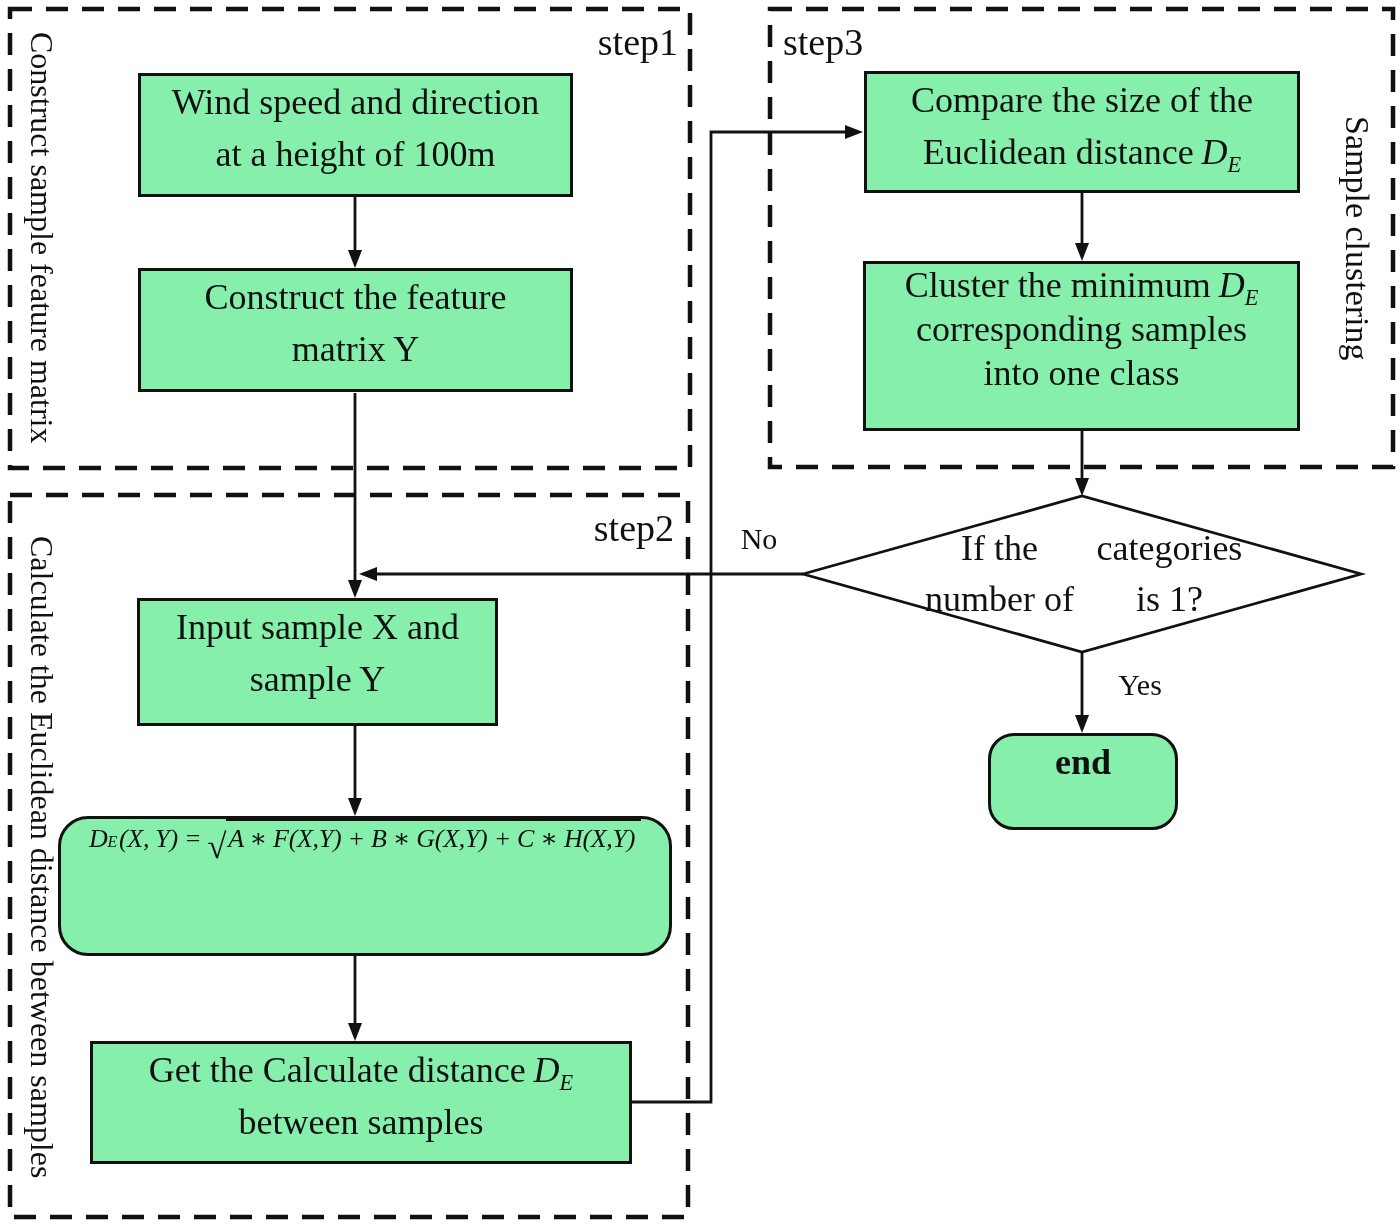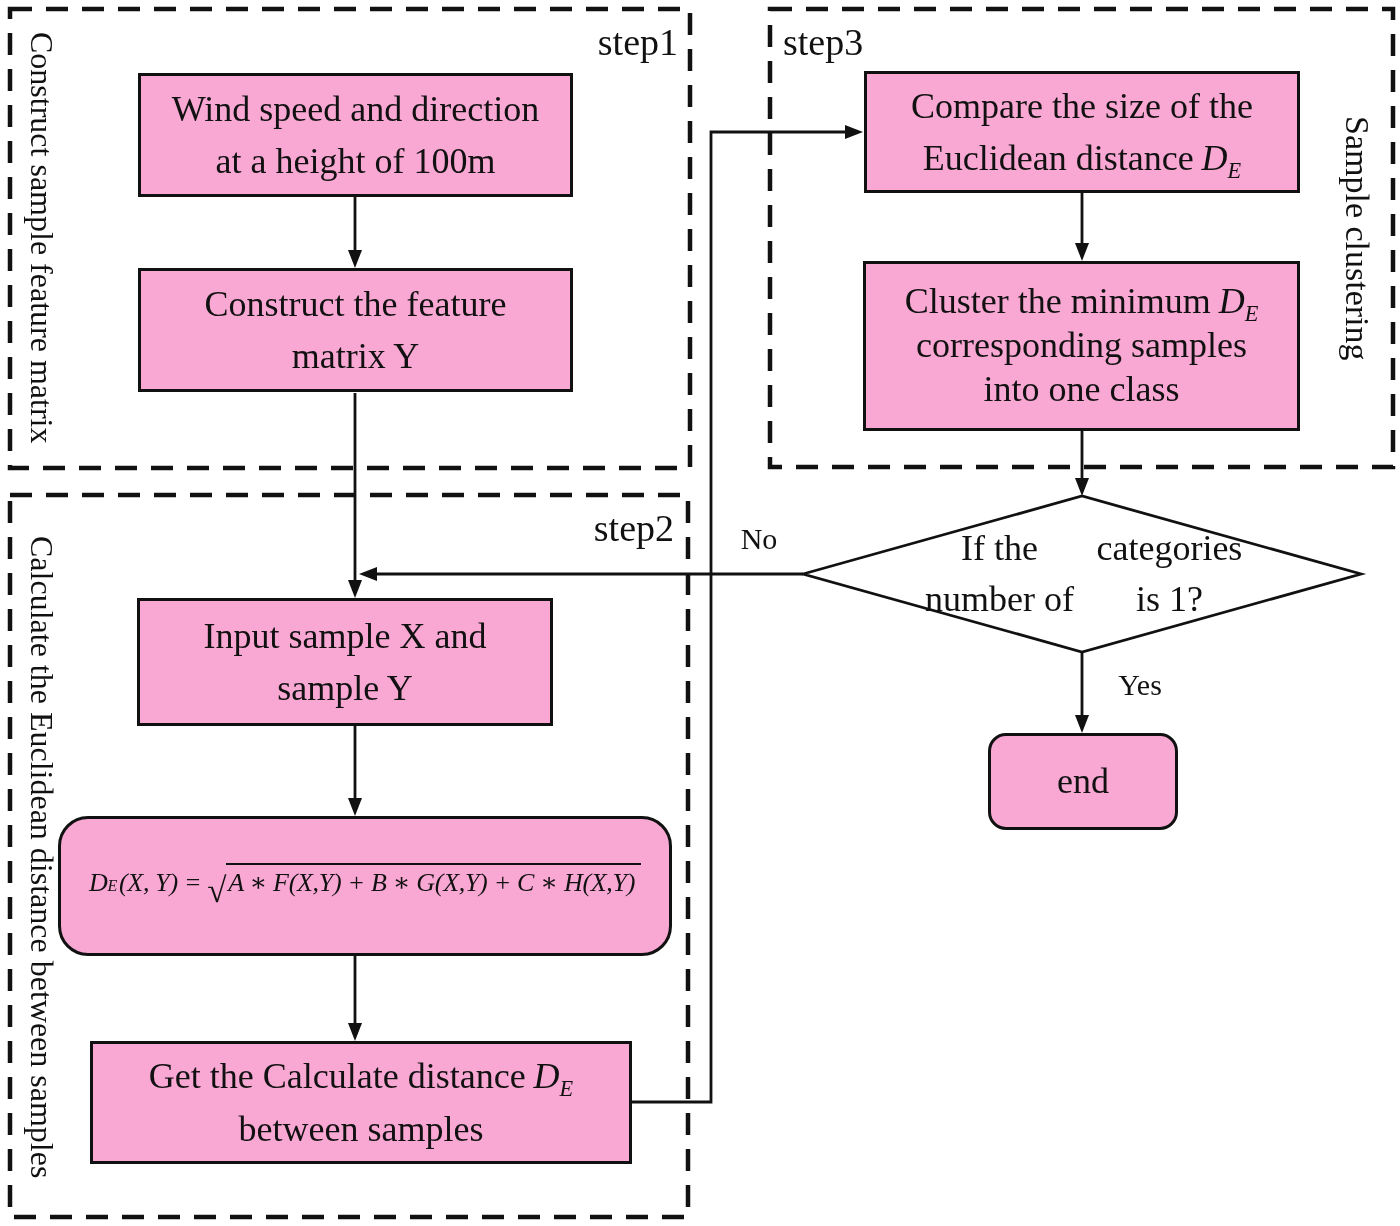--- a/index.html
+++ b/index.html
@@ -9,29 +9,29 @@
     background:#ffffff;
     font-family:"Liberation Serif","DejaVu Serif",serif;
     color:#111111;
     overflow:hidden;
   }
   .layer{position:absolute;left:0;top:0;}
   .box{
     position:absolute;
     box-sizing:border-box;
     border:3px solid #111111;
-    background:#f9a8d4;
+    background:#86efac;
     display:flex;flex-direction:column;
-    align-items:center;justify-content:center;
+    align-items:center;justify-content:flex-start;
     text-align:center;
     font-size:36px;line-height:1.45;
   }
   .box .ln{display:block;white-space:nowrap;}
   .rounded{border-radius:30px;}
-  .endbox{border-radius:18px;}
+  .endbox{border-radius:26px;font-weight:bold;}
   .cluster{line-height:1.22;}
   .diamond-text{
     position:absolute;display:flex;flex-direction:row;
     align-items:center;justify-content:center;text-align:center;
     font-size:36px;line-height:1.42;background:transparent;
   }
   .corner-label{position:absolute;font-size:38px;white-space:nowrap;}
   .right-al{text-align:right;}
   .vlabel{
     position:absolute;
@@ -108,21 +108,21 @@
   <div class="box" style="left:138px;top:73px;width:435px;height:124px;">
     <span class="ln">Wind speed and direction</span>
     <span class="ln">at a height of 100m</span>
   </div>
 
   <div class="box" style="left:138px;top:268px;width:435px;height:124px;">
     <span class="ln">Construct the feature</span>
     <span class="ln">matrix Y</span>
   </div>
 
-  <div class="box" style="left:137px;top:598px;width:416px;height:128px;">
+  <div class="box" style="left:137px;top:598px;width:361px;height:128px;">
     <span class="ln">Input sample X and</span>
     <span class="ln">sample Y</span>
   </div>
 
   <div class="box rounded formula" style="left:58px;top:816px;width:614px;height:140px;">
     <span class="frow">
       <span>D</span>
         <sub class="fsub">E</sub>
         <span class="lhs-args">(X, Y) =</span>
         <span class="sqrt">√</span>

